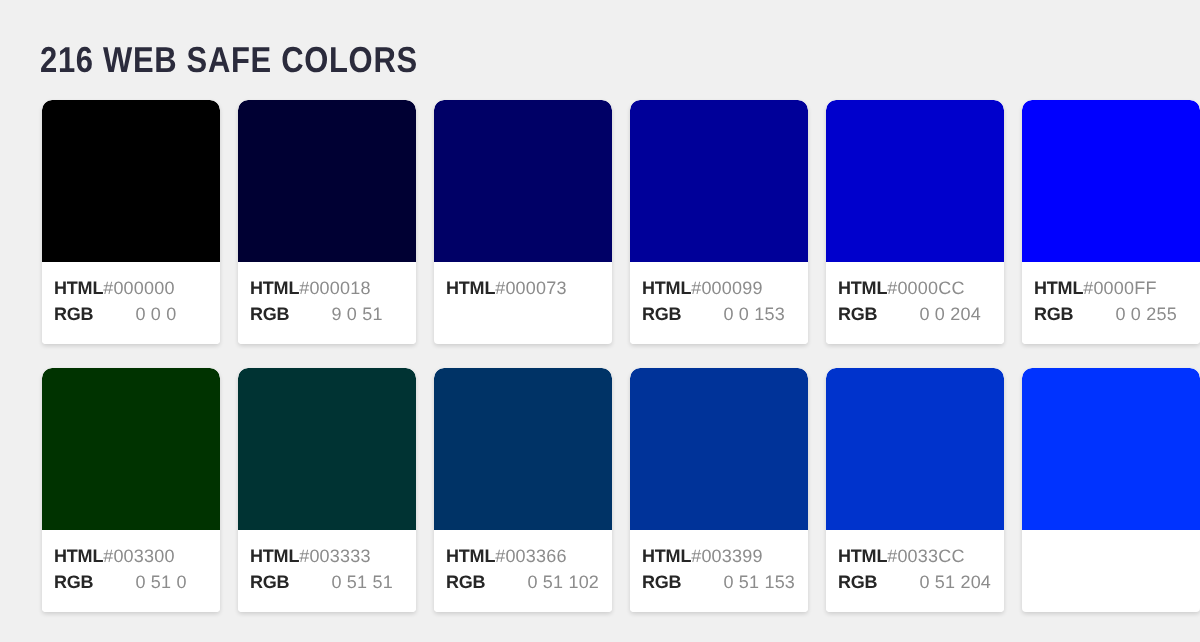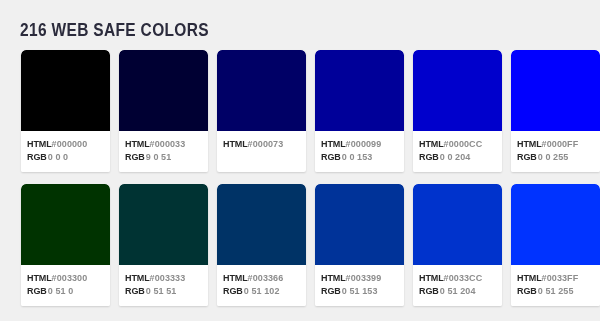--- a/index.html
+++ b/index.html
@@ -71,24 +71,23 @@
   }
   .info-key {
     font-weight: bold;
     color: #262626;
     letter-spacing: -0.1px;
     margin-top: 20px;
   }
   .info-val {
     color: #8c8c8c;
     letter-spacing: 0.1px;
-    font-weight: bold;
   }
   .info-line.rgb .info-val {
-    padding-left: 1px;
+    padding-left: 21px;
   }
 </style>
 </head>
 <body style="background: rgb(240, 240, 240);">
 
 <div id="page">
 
   <h1 id="page-title">216 WEB SAFE COLORS</h1>
 
   <div id="grid">
@@ -96,21 +95,21 @@
         <div class="swatch-card">
           <div class="swatch-color" style="background: rgb(0, 0, 0);"></div>
           <div class="swatch-info">
             <div class="info-line html"><span class="info-key">HTML</span><span class="info-val">#000000</span></div>
             <div class="info-line rgb"><span class="info-key">RGB</span><span class="info-val">0 0 0</span></div>
           </div>
         </div>
         <div class="swatch-card">
           <div class="swatch-color" style="background: rgb(0, 0, 51);"></div>
           <div class="swatch-info">
-            <div class="info-line html"><span class="info-key">HTML</span><span class="info-val">#000033</span></div>
+            <div class="info-line html"><span class="info-key">HTML</span><span class="info-val">#000018</span></div>
             <div class="info-line rgb"><span class="info-key">RGB</span><span class="info-val">9 0 51</span></div>
           </div>
         </div>
         <div class="swatch-card">
           <div class="swatch-color" style="background: rgb(0, 0, 102);"></div>
           <div class="swatch-info">
             <div class="info-line html"><span class="info-key">HTML</span><span class="info-val">#000073</span></div>
           </div>
         </div>
         <div class="swatch-card">
@@ -166,21 +165,17 @@
         </div>
         <div class="swatch-card">
           <div class="swatch-color" style="background: rgb(0, 51, 204);"></div>
           <div class="swatch-info">
             <div class="info-line html"><span class="info-key">HTML</span><span class="info-val">#0033CC</span></div>
             <div class="info-line rgb"><span class="info-key">RGB</span><span class="info-val">0 51 204</span></div>
           </div>
         </div>
         <div class="swatch-card">
           <div class="swatch-color" style="background: rgb(0, 51, 255);"></div>
-          <div class="swatch-info">
-            <div class="info-line html"><span class="info-key">HTML</span><span class="info-val">#0033FF</span></div>
-            <div class="info-line rgb"><span class="info-key">RGB</span><span class="info-val">0 51 255</span></div>
-          </div>
         </div>
       </div>
     </div>
 
 </div>
 
 </body></html>

